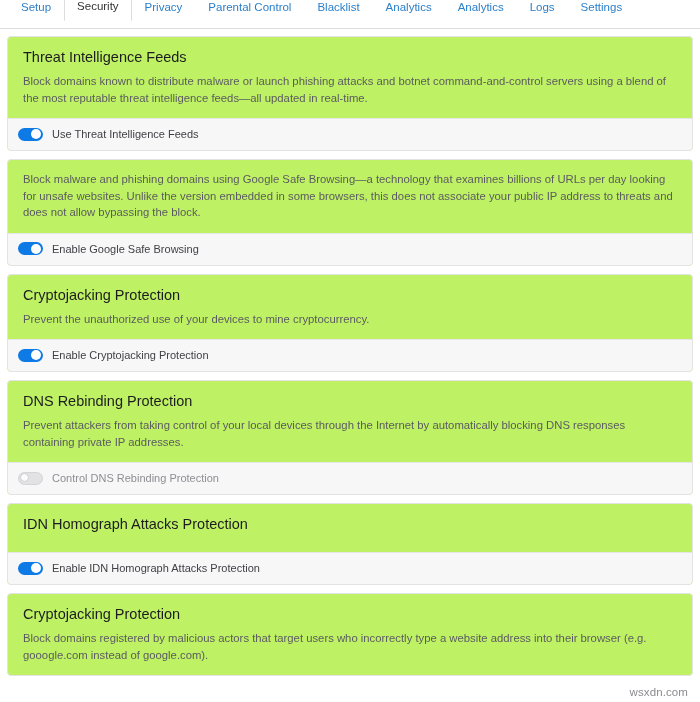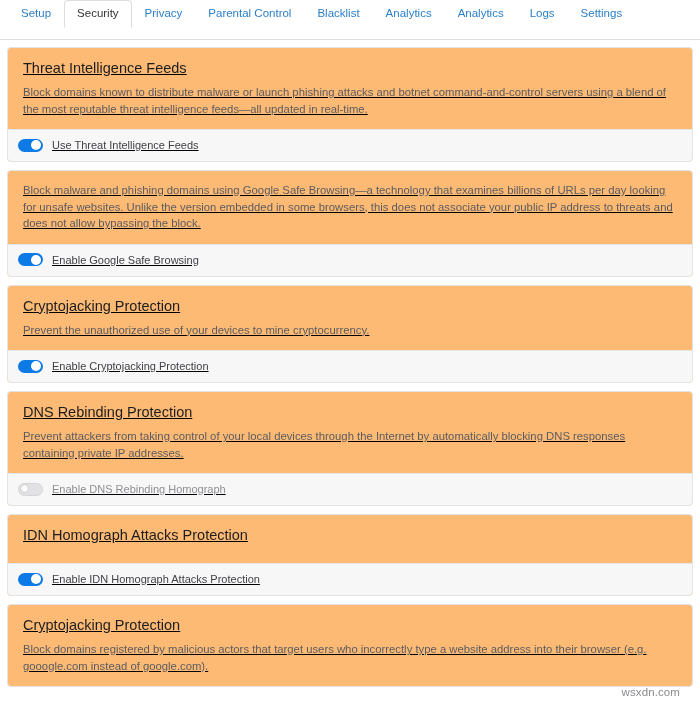--- a/index.html
+++ b/index.html
@@ -17,24 +17,24 @@
     position: relative;
     width: 700px;
     height: 702px;
     overflow: hidden;
     background: #ffffff;
   }
 
   
   .tabbar {
     position: relative;
-    height: 40px;
+    height: 29px;
     padding: 0 0 16px 8px;
     display: flex;
-    align-items: flex-start;
+    align-items: center;
     background: #ffffff;
   }
   .tabbar::after {
     content: "";
     position: absolute;
     left: 0;
     right: 0;
     bottom: 0;
     height: 1px;
     background: #dddddd;
@@ -63,26 +63,25 @@
     border-bottom: 1px solid #ffffff;
     margin-bottom: -1px;
     padding-bottom: 7px;
   }
 
   
   .content {
     padding: 7px 7px 0 7px;
   }
   .card {
-    background: #fdba74;
+    background: #bef264;
     border: 1px solid #e3e3e4;
     border-radius: 4px;
     margin-bottom: 8px;
     overflow: hidden;
-    text-decoration: underline;
   }
   .card-body {
     padding: 11px 15px 12px 15px;
   }
   .card-title {
     font-size: 14.5px;
     line-height: 18px;
     color: #1d1d1f;
     margin: 0 0 7px 0;
     font-weight: 400;
@@ -141,21 +140,21 @@
     color: #3f3f44;
     cursor: pointer;
   }
   .switch-label.muted {
     color: #8e8e93;
   }
 
   
   .watermark {
     position: absolute;
-    right: 20px;
+    right: 12px;
     bottom: 3px;
     font-size: 11.5px;
     line-height: 14px;
     color: #8b8b90;
     font-family: "Liberation Sans", sans-serif;
     letter-spacing: .1px;
     pointer-events: none;
     margin-top: 40px;
   }
 </style>
@@ -214,21 +213,21 @@
       </div>
       <div class="card">
         <div class="card-body">
           <h2 class="card-title">DNS Rebinding Protection</h2>
           <p class="card-desc">Prevent attackers from taking control of your local devices through the Internet by automatically blocking DNS responses containing private IP addresses.</p>
         </div>
         <div class="card-footer">
           <span class="switch off">
             <span class="knob"></span>
           </span>
-          <span class="switch-label muted">Enable DNS Rebinding Homograph</span>
+          <span class="switch-label muted">Control DNS Rebinding Protection</span>
         </div>
       </div>
       <div class="card">
         <div class="card-body">
           <h2 class="card-title">IDN Homograph Attacks Protection</h2>
         </div>
         <div class="card-footer">
           <span class="switch">
             <span class="knob"></span>
           </span>

